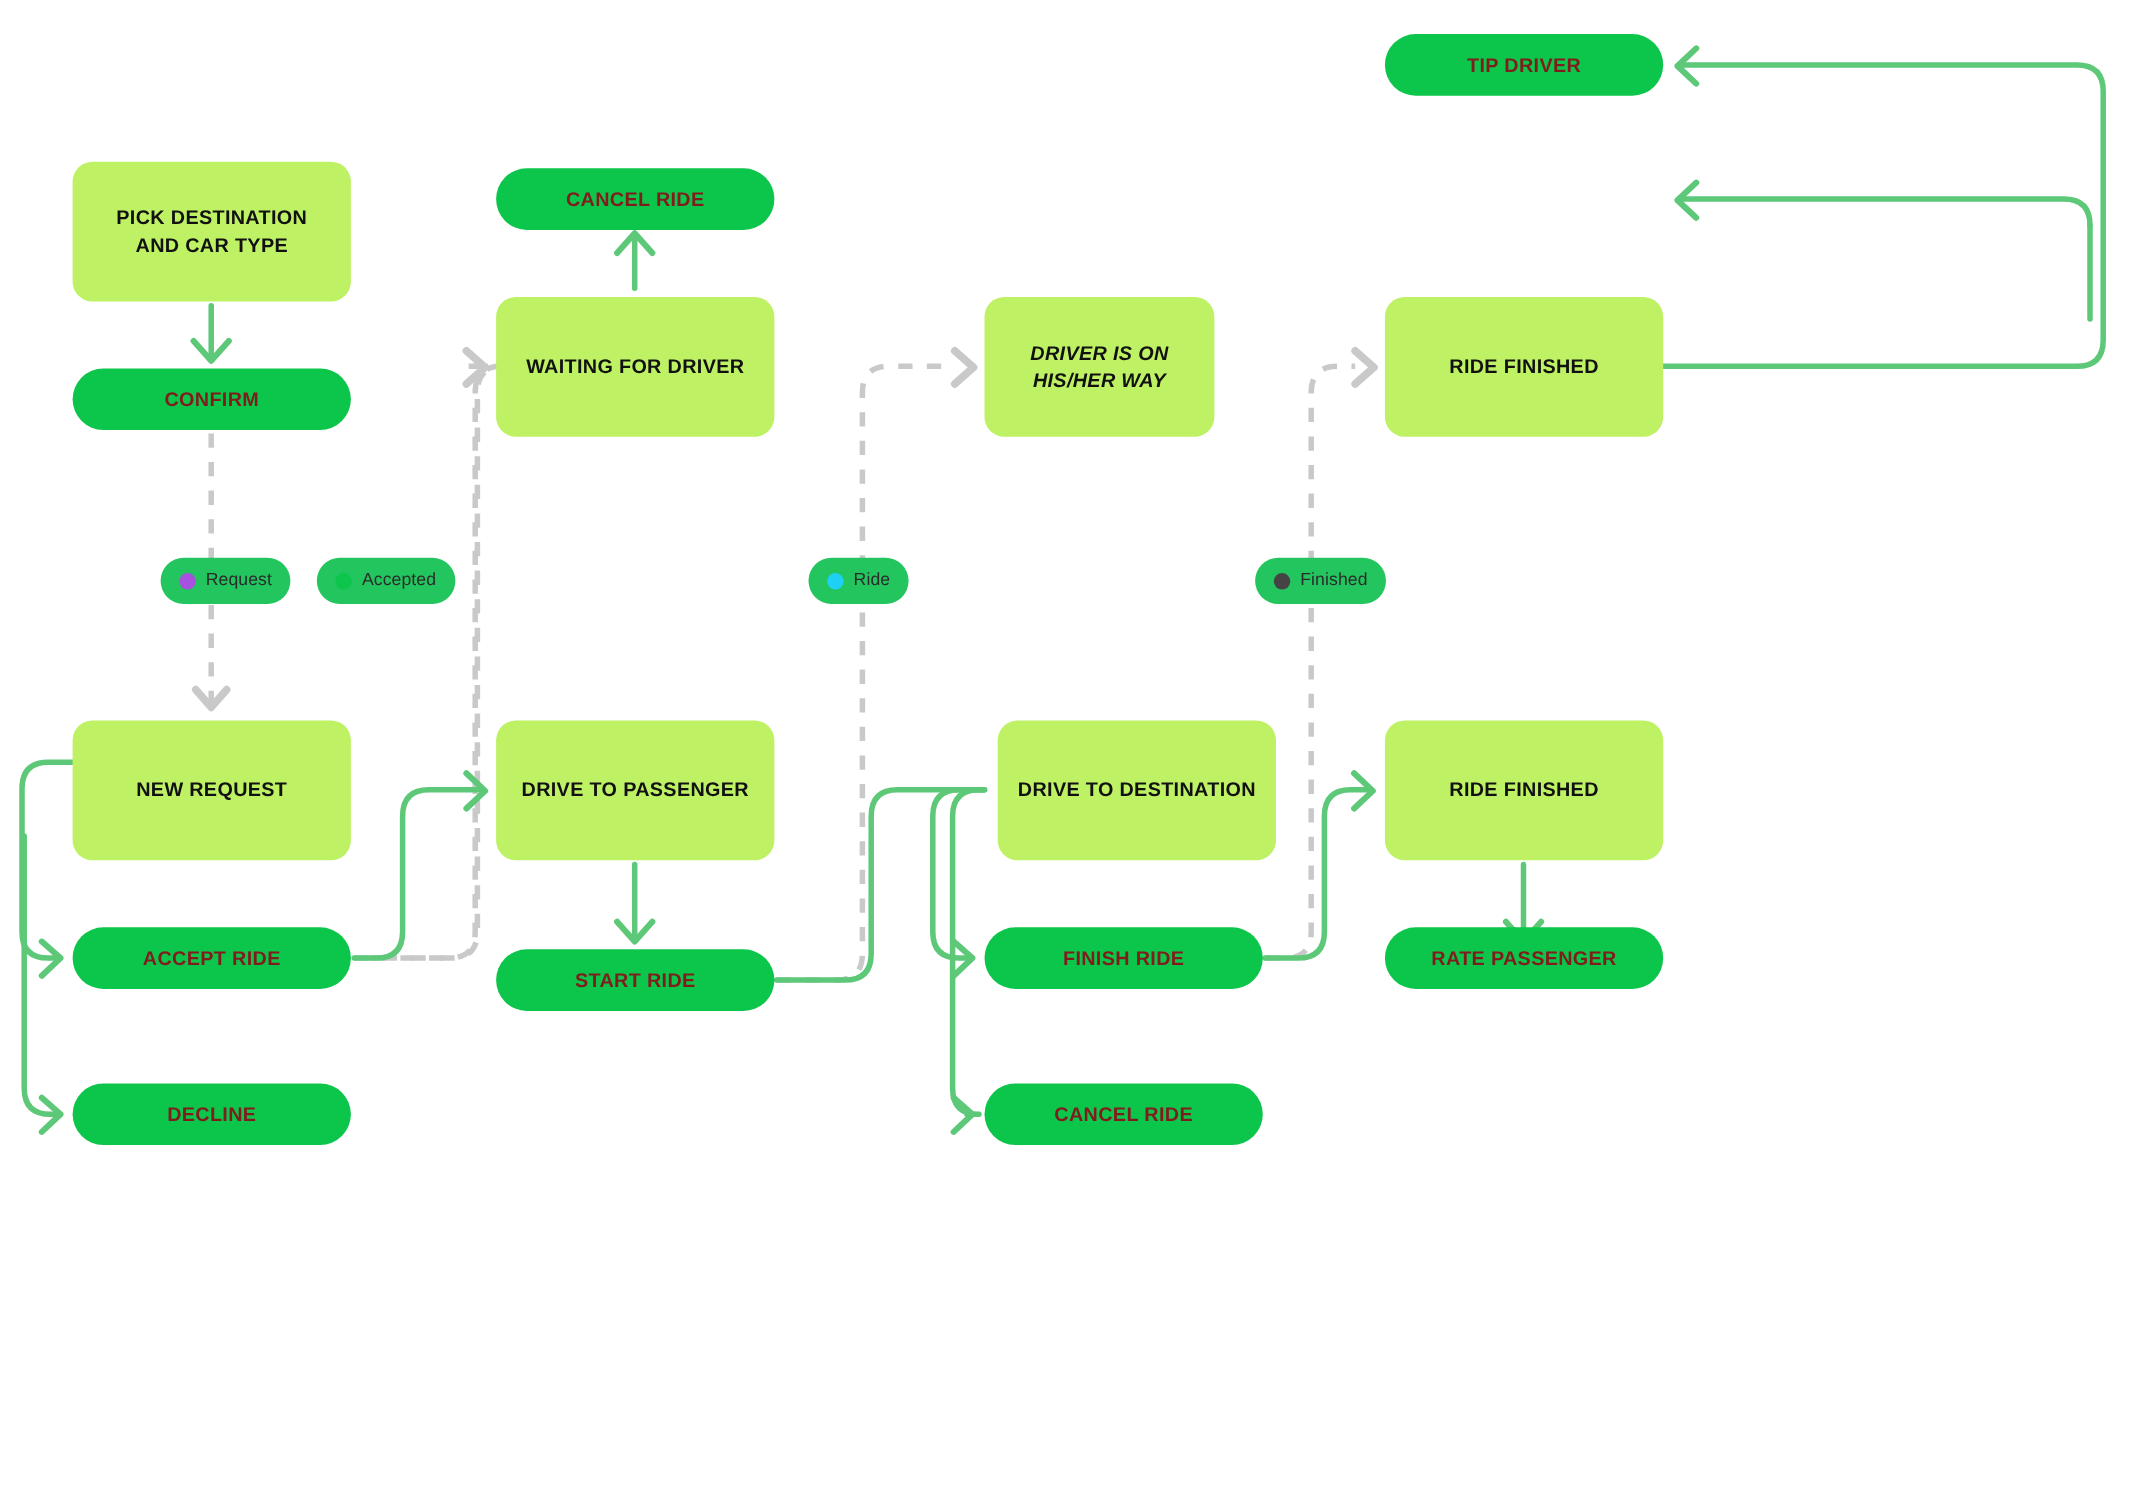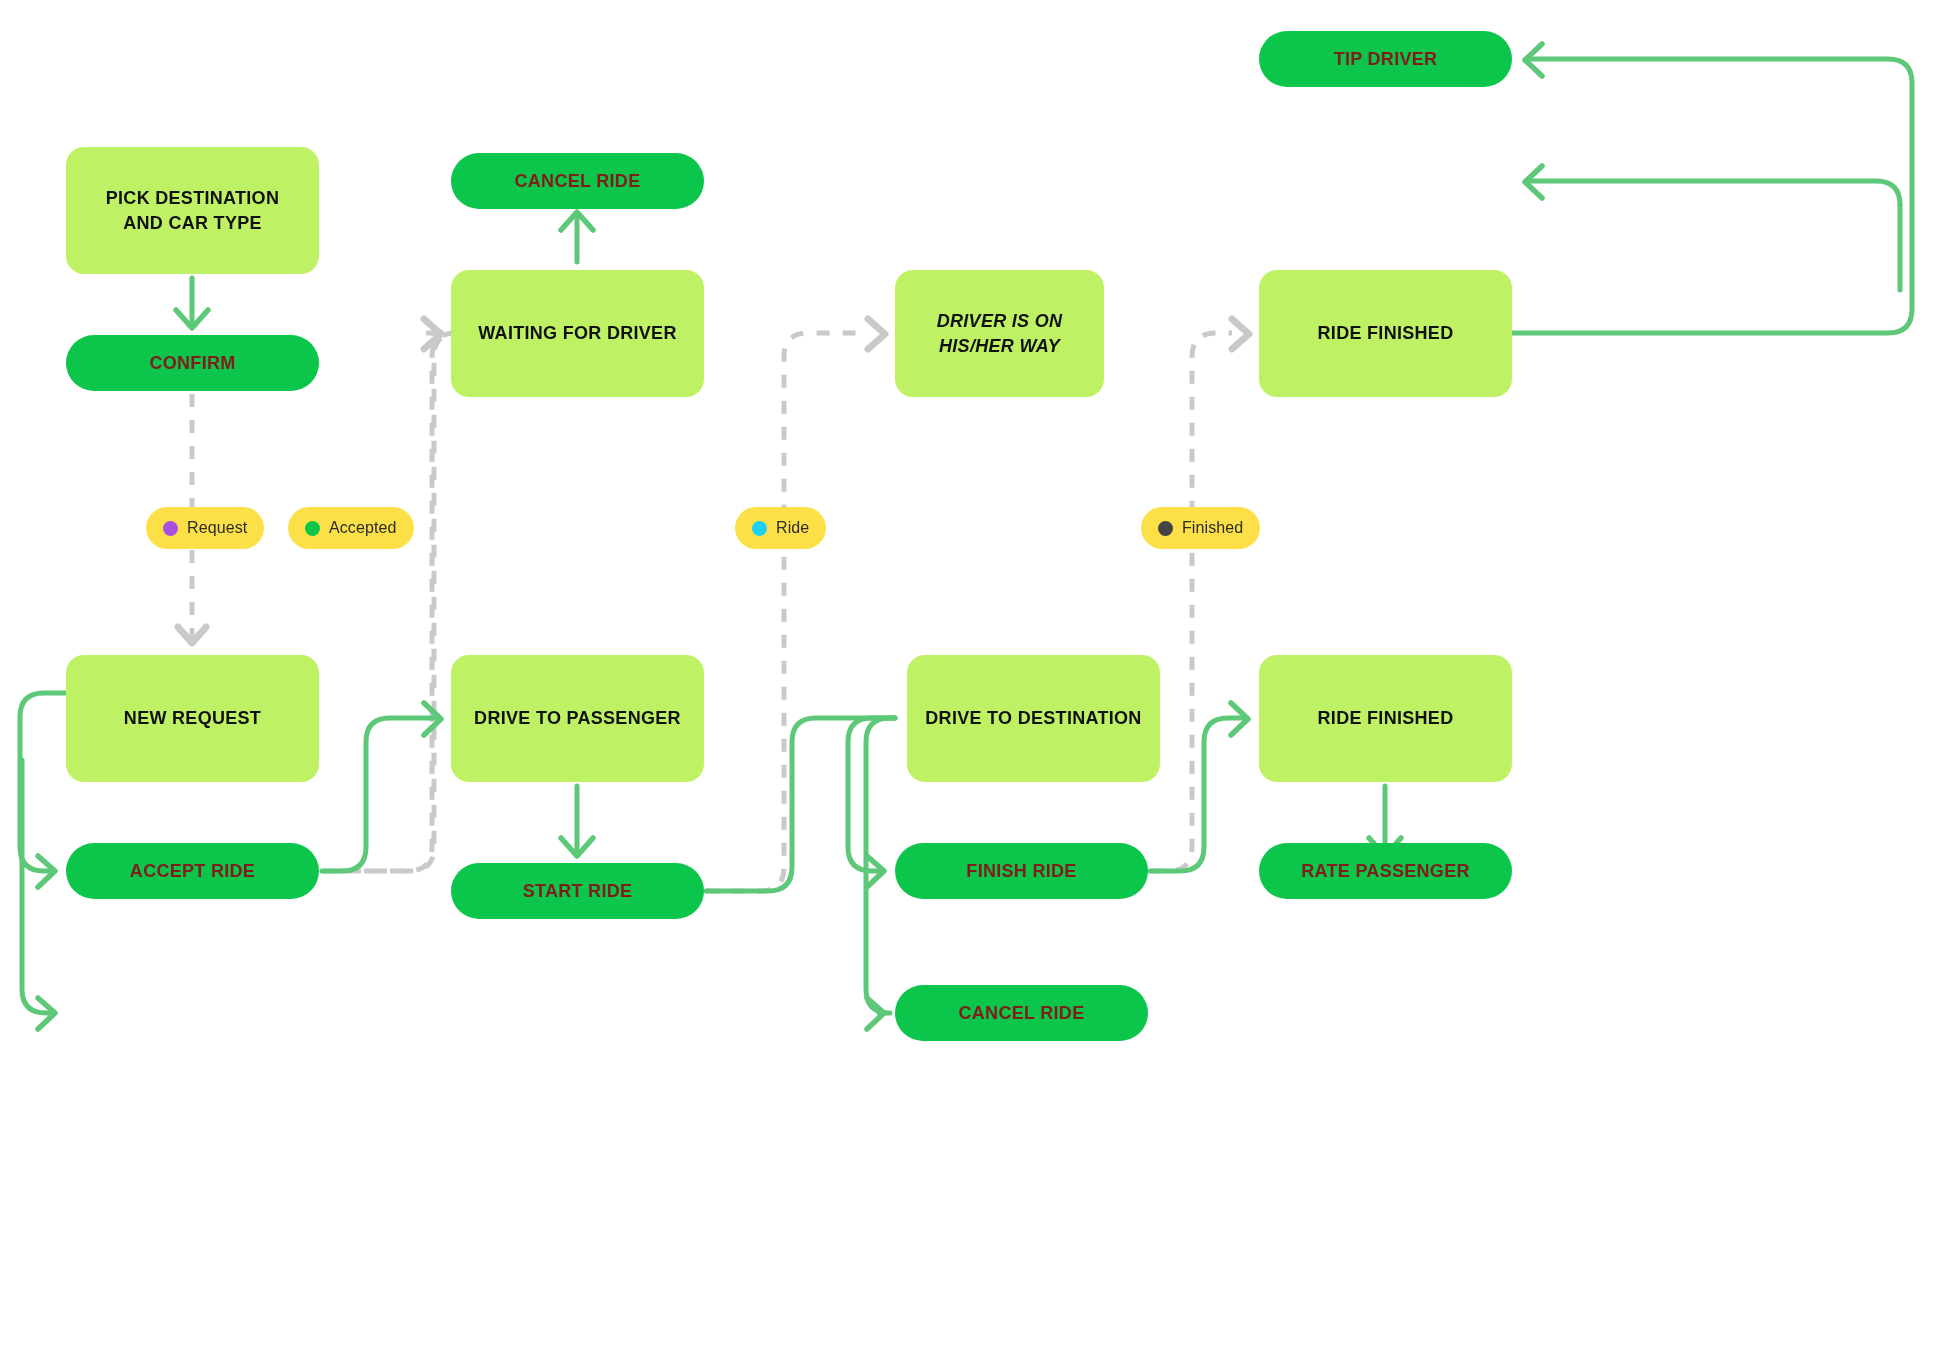--- a/index.html
+++ b/index.html
@@ -20,21 +20,21 @@
     color:#111111;font-size:18px;font-weight:700;letter-spacing:.3px;
     line-height:1.35;padding:0 18px;
   }
   .action{
     background:#0CC54B;border-radius:100px;
     color:#7f1d1d;font-size:18px;font-weight:700;letter-spacing:.3px;
     padding:0 18px;
   }
   .badge{
     position:absolute;box-sizing:border-box;
-    background:#fde047;border-radius:100px;height:42px;
+    background:#22c55e;border-radius:100px;height:42px;
     display:flex;align-items:center;justify-content:center;gap:9px;
     padding:0 17px;color:#2b2b2b;font-size:16px;font-weight:400;
     letter-spacing:.1px;
   }
   .dot{width:15px;height:15px;border-radius:50%;flex:0 0 auto;display:block;}
   .badge-label{white-space:nowrap;}
 </style>
 </head>
 <body>
 
@@ -129,20 +129,21 @@
   </svg>
 
   <div class="node state" style="left:66px;top:147px;width:253px;height:127px;">PICK DESTINATION AND CAR TYPE</div>
 
   <div class="node action" style="left:66px;top:335px;width:253px;height:56px;">CONFIRM</div>
 
   <div class="node state" style="left:66px;top:655px;width:253px;height:127px;">NEW REQUEST</div>
 
   <div class="node action" style="left:66px;top:843px;width:253px;height:56px;">ACCEPT RIDE</div>
 
+  <div class="node action" style="left:66px;top:985px;width:253px;height:56px;">DECLINE</div>
 
   <div class="node action" style="left:451px;top:153px;width:253px;height:56px;">CANCEL RIDE</div>
 
   <div class="node state" style="left:451px;top:270px;width:253px;height:127px;">WAITING FOR DRIVER</div>
 
   <div class="node state" style="left:451px;top:655px;width:253px;height:127px;">DRIVE TO PASSENGER</div>
 
   <div class="node action" style="left:451px;top:863px;width:253px;height:56px;">START RIDE</div>
 
   <div class="node state" style="left:895px;top:270px;width:209px;height:127px;font-style:italic;">DRIVER IS ON HIS/HER WAY</div>

